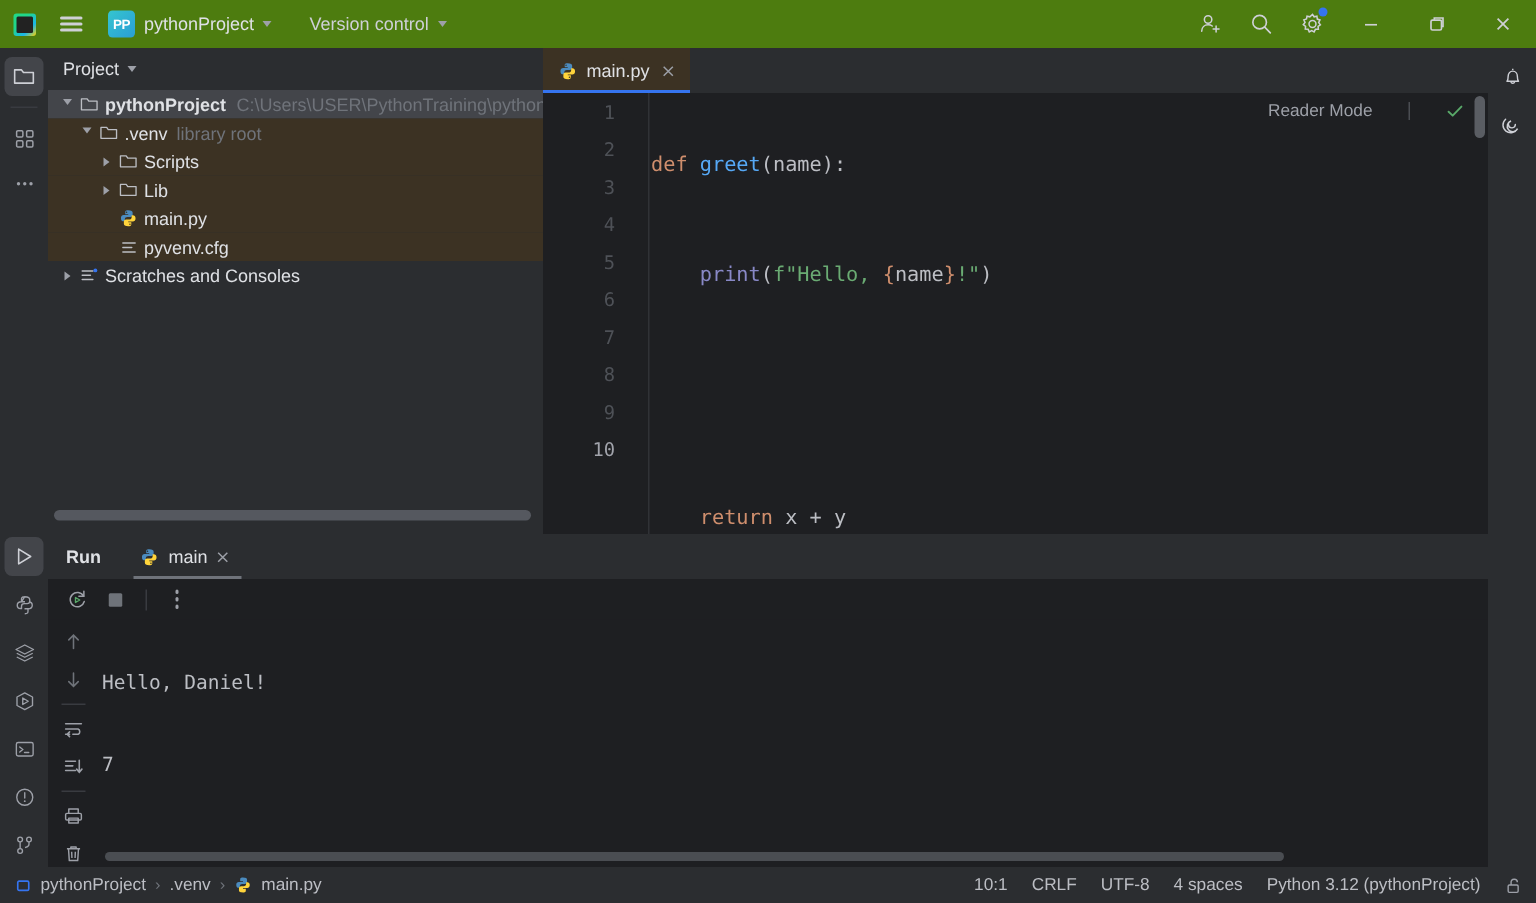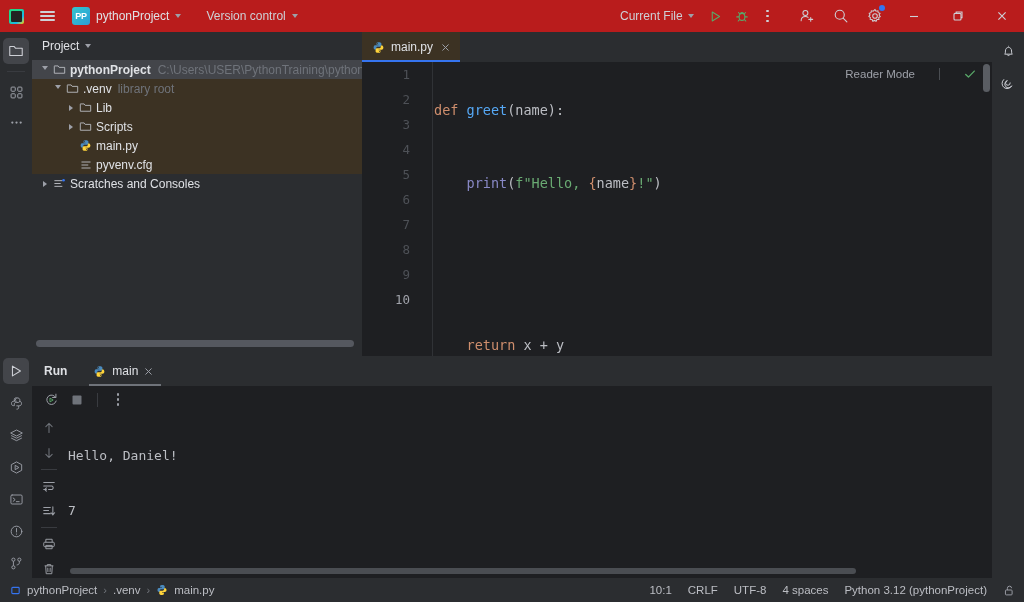--- a/index.html
+++ b/index.html
@@ -9,21 +9,21 @@
     font-family:"Liberation Sans", sans-serif;
     font-size:12px;
     color:#dfe1e5;
     -webkit-font-smoothing:antialiased;
   }
   .app{ position:relative; width:1024px; height:602px; }
 
   
   .titlebar{
     position:absolute; top:0; left:0; width:1024px; height:32px;
-    background:#b91c1c;
+    background:#4d7c0f;
     display:flex; align-items:flex-start;
   }
   .tb-left{ display:flex; align-items:center; height:32px; }
   .tb-logo{
     width:32px; height:32px; display:flex; align-items:center; justify-content:center;
   }
   .tb-logo .sq{
     width:15px;height:15px;border-radius:2px;
     background:linear-gradient(135deg,#21d789 0%,#21d789 35%,#1ab6ea 70%,#ffd400 100%);
     position:relative; display:block;
@@ -235,45 +235,20 @@
         <div class="proj-badge">PP</div>
         <div class="proj-name">pythonProject</div>
         <span class="chev"></span>
       </div>
       <div class="vcs-chip">
         <span>Version control</span>
         <span class="chev"></span>
       </div>
     </div>
 
-    <div class="tb-center">
-      <div class="runcfg">
-        <span>Current File</span>
-        <span class="chev"></span>
-      </div>
-      <div class="ico-btn">
-        <svg width="13" height="13" viewBox="0 0 16 16">
-            <path d="M4 2.5 L13 8 L4 13.5 Z" fill="none" stroke="#59a869" stroke-width="1.3" stroke-linejoin="round"></path>
-          </svg>
-      </div>
-      <div class="ico-btn">
-        <svg width="14" height="14" viewBox="0 0 16 16" stroke="#59a869" stroke-width="1.15" fill="none" stroke-linecap="round">
-          <ellipse cx="8" cy="9" rx="3.3" ry="4"></ellipse>
-          <path d="M5.3 5.5 L4 4 M10.7 5.5 L12 4 M4.7 9 L2 9 M11.3 9 L14 9 M5.2 12.2 L3.6 13.8 M10.8 12.2 L12.4 13.8"></path>
-          <path d="M6.2 5.2 A2 2 0 0 1 9.8 5.2"></path>
-        </svg>
-      </div>
-      <div class="ico-btn">
-        <div class="kebab">
-            <i></i>
-            <i></i>
-            <i></i>
-          </div>
-      </div>
-    </div>
 
     <div class="tb-right">
       <div class="ico-btn">
         <svg width="16" height="16" viewBox="0 0 18 18" stroke="#ced0d6" stroke-width="1.15" fill="none" stroke-linecap="round">
           <circle cx="7.2" cy="5.6" r="2.8"></circle>
           <path d="M2.4 14.4 C2.4 11.3 4.6 9.6 7.2 9.6 C8.4 9.6 9.5 9.9 10.3 10.5"></path>
           <path d="M13.2 10.6 L13.2 15 M11 12.8 L15.4 12.8"></path>
         </svg>
       </div>
       <div class="ico-btn">
@@ -436,35 +411,35 @@
         <span class="spacer13"></span>
           <span class="spacer13"></span>
         <span class="arrow">
             <span class="g"></span>
           </span>
         <span class="ficon">
           <svg width="13" height="13" viewBox="0 0 16 16" stroke="#bcbec4" stroke-width="1.1" fill="none" stroke-linejoin="round">
               <path d="M1.6 4.2 L1.6 12.6 L14.4 12.6 L14.4 5.4 L7.6 5.4 L6.3 3.6 L1.6 3.6 Z"></path>
             </svg>
         </span>
-        <span class="lbl">Lib</span>
+        <span class="lbl">Scripts</span>
       </div>
 
       <div class="row hl">
         <span class="spacer13"></span>
           <span class="spacer13"></span>
         <span class="arrow">
             <span class="g"></span>
           </span>
         <span class="ficon">
           <svg width="13" height="13" viewBox="0 0 16 16" stroke="#bcbec4" stroke-width="1.1" fill="none" stroke-linejoin="round">
               <path d="M1.6 4.2 L1.6 12.6 L14.4 12.6 L14.4 5.4 L7.6 5.4 L6.3 3.6 L1.6 3.6 Z"></path>
             </svg>
         </span>
-        <span class="lbl">Scripts</span>
+        <span class="lbl">Lib</span>
       </div>
 
 
       <div class="row hl">
         <span class="spacer13"></span>
           <span class="spacer13"></span>
           <span class="spacer13"></span>
         <span class="ficon">
           <svg width="13" height="13" viewBox="0 0 16 16">
             <path d="M7.9 1.4 C5.4 1.4 5.5 2.5 5.5 3.4 L5.5 4.7 L8 4.7 L8 5.3 L4.2 5.3 C3 5.3 2 6 2 7.9 C2 9.8 3 10.5 4.2 10.5 L5.2 10.5 L5.2 8.9 C5.2 7.6 6.1 7 7.3 7 L9.7 7 C10.8 7 11.6 6.3 11.6 5.2 L11.6 3.4 C11.6 2.2 10.7 1.4 7.9 1.4 Z M6.6 2.5 A0.62 0.62 0 1 1 6.6 3.75 A0.62 0.62 0 1 1 6.6 2.5 Z" fill="#4b8bbe"></path>

